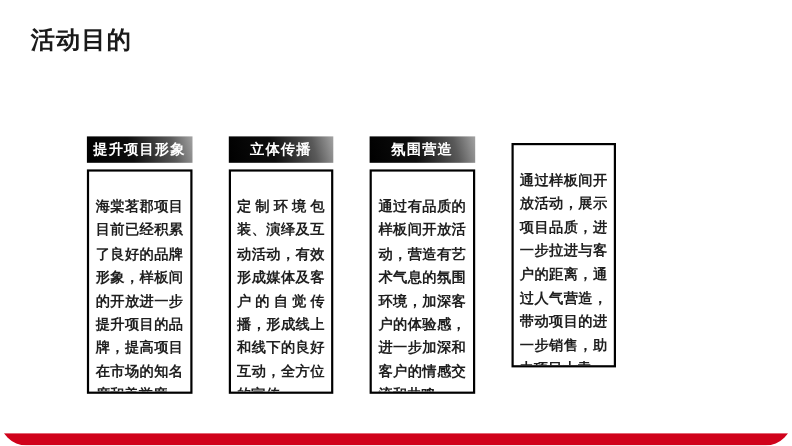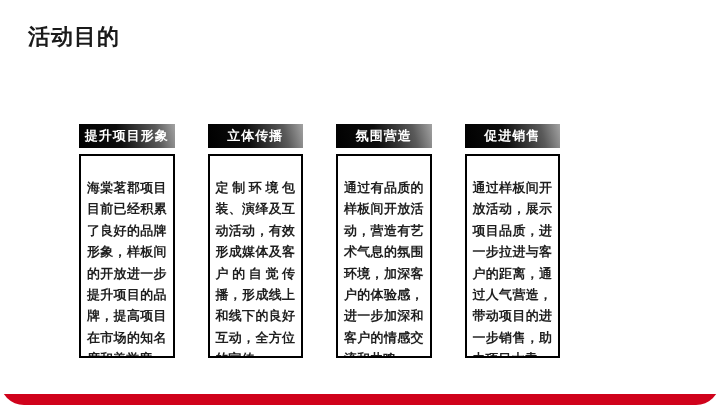--- a/index.html
+++ b/index.html
@@ -90,21 +90,20 @@
       <div class="col-header">立体传播</div>
       <div class="col-box">定制环境包装、演绎及互动活动，有效形成媒体及客户的自觉传播，形成线上和线下的良好互动，全方位的宣传。</div>
     </div>
 
     <div class="column">
       <div class="col-header">氛围营造</div>
       <div class="col-box">通过有品质的样板间开放活动，营造有艺术气息的氛围环境，加深客户的体验感，进一步加深和客户的情感交流和共鸣。</div>
     </div>
 
     <div class="column">
-      <div class="col-header">促进销售</div>
       <div class="col-box">通过样板间开放活动，展示项目品质，进一步拉进与客户的距离，通过人气营造，带动项目的进一步销售，助力项目大卖。</div>
     </div>
 
   </div>
 
   <div class="bottom-bar"></div>
 
 </div>
 
 </body></html>

